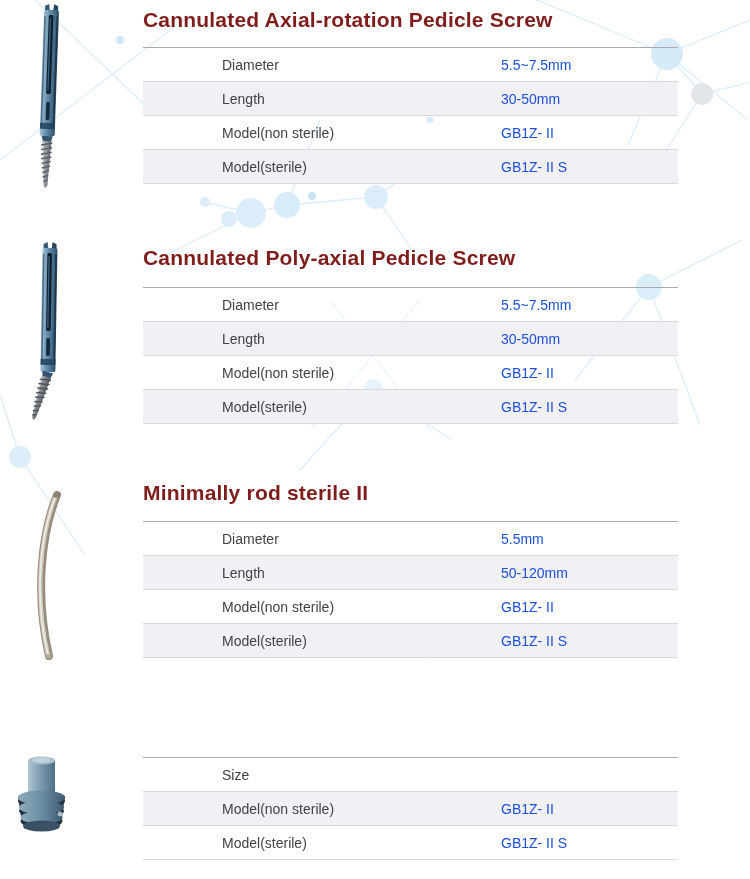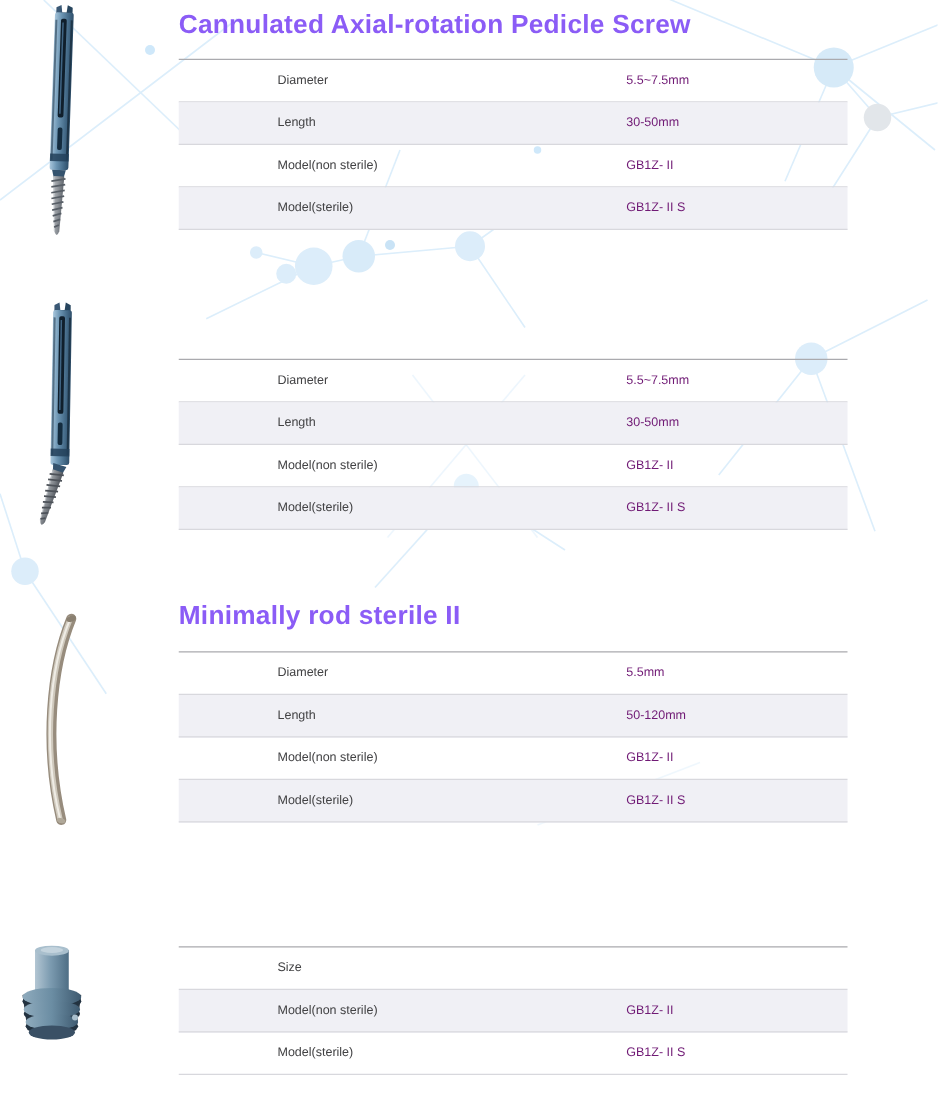--- a/index.html
+++ b/index.html
@@ -8,37 +8,37 @@
     font-family:"Liberation Sans", sans-serif;
     background:#ffffff;
     position:relative;
     overflow:hidden;
   }
   #bg-pattern { position:absolute; left:0; top:0; z-index:0; }
   .layer { position:absolute; left:0; top:0; width:750px; height:879px; z-index:1; }
 
   .product-title {
     position:absolute; left:143px;
-    font-size:21px; font-weight:700; color:#8b5cf6;
+    font-size:21px; font-weight:700; color:#7f1d1d;
     letter-spacing:0.2px; line-height:26px; white-space:nowrap;
   }
   .spec-table {
     position:absolute; left:143px; width:535px;
     border-top:1px solid #aaaaae;
     background:transparent;
   }
   .spec-row {
     display:flex; align-items:center;
     height:34px;
     border-bottom:1px solid #d8d8dd;
-    font-size:10px; color:#3c3c3e;
+    font-size:14px; color:#3c3c3e;
   }
   .spec-row.alt { background:#f0f0f5;justify-content:flex-end; }
   .spec-label { flex:0 0 358px; padding-left:79px; color:#424244; }
-  .spec-value { flex:1; color:#701a75; }
+  .spec-value { flex:1; color:#1d4ed8; }
 
   .product-image { position:absolute; }
 
   #p1-title { top:7px; }   #p1-table { top:47px; }
   #p2-title { top:245px; } #p2-table { top:287px; }
   #p3-title { top:480px; } #p3-table { top:521px; }
   #p4-title { top:718px; } #p4-table { top:757px; }
 
   #p1-img { left:16px; top:2px;   width:64px; height:190px; }
   #p2-img { left:16px; top:240px; width:64px; height:190px; }
@@ -198,20 +198,21 @@
             <path d="M27.7,159.6 L37.0,157.4"></path>
               <path d="M28.2,164.2 L36.4,162.0"></path>
             <path d="M28.8,168.8 L35.7,166.6"></path>
               <path d="M29.5,173.4 L34.9,171.4"></path>
             <path d="M30.3,177.8 L34.0,176.0"></path>
           </g>
         </g>
       </g>
     </svg>
   </div>
+  <h2 class="product-title" id="p2-title">Cannulated Poly-axial Pedicle Screw</h2>
   <div class="spec-table" id="p2-table">
     <div class="spec-row">
       <span class="spec-label">Diameter</span>
       <span class="spec-value">5.5~7.5mm</span>
     </div>
     <div class="spec-row alt">
       <span class="spec-label">Length</span>
       <span class="spec-value">30-50mm</span>
     </div>
     <div class="spec-row">

